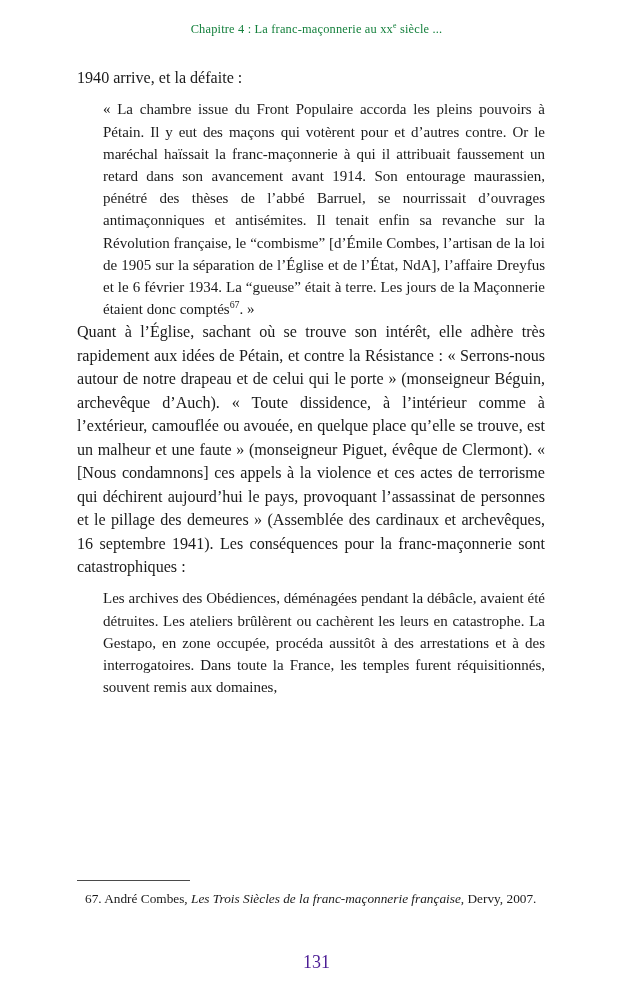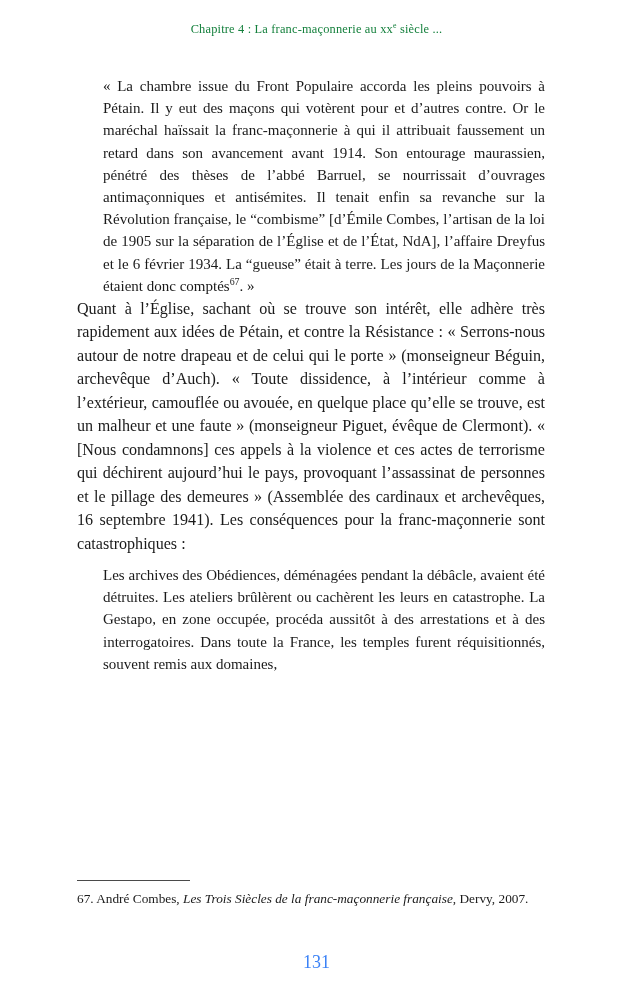--- a/index.html
+++ b/index.html
@@ -97,53 +97,54 @@
     top: 880px;
     width: 468px;
   }
   .footnote-rule {
     width: 113px;
     height: 1.4px;
     background: #4a4a4a;
     margin: 0 0 9px 0;
   }
   .footnote {
-    margin: 0;
+    margin: 8px;
     font-size: 13.3px;
     line-height: 18.6px;
     text-align: justify;
     text-justify: inter-word;
   }
   .footnote .title {
     font-style: italic;
   }
 
   
   .folio {
     position: absolute;
     left: 0;
     top: 952px;
     width: 633px;
     text-align: center;
     font-size: 18px;
-    color: #3b82f6;
+    color: #4c1d95;
   }
 </style>
 </head>
 <body>
 
 <div class="page">
 
   <div class="running-head">
     <span>Chapitre 4 : La franc-maçonnerie au xx</span><span class="sup">e</span><span> siècle ...</span>
   </div>
 
   <div class="text-column">
 
 
+    <p class="body-par">1940 arrive, et la défaite :</p>
 
     <blockquote class="quote">
       <p><span>« La chambre issue du Front Populaire accorda les pleins pouvoirs à Pétain. Il y eut des maçons qui votèrent pour et d’autres contre. Or le maréchal haïssait la franc-maçonnerie à qui il attribuait faussement un retard dans son avancement avant 1914. Son entourage maurassien, pénétré des thèses de l’abbé Barruel, se nourrissait d’ouvrages antimaçonniques et antisémites. Il tenait enfin sa revanche sur la Révolution française, le “combisme” [d’Émile Combes, l’artisan de la loi de 1905 sur la séparation de l’Église et de l’État, NdA], l’affaire Dreyfus et le 6 février 1934. La “gueuse” était à terre. Les jours de la Maçonnerie étaient donc comptés</span><sup class="fn-ref">67</sup><span>. »</span></p>
     </blockquote>
 
     <p class="body-par quote-after">Quant à l’Église, sachant où se trouve son intérêt, elle adhère très rapidement aux idées de Pétain, et contre la Résistance : « Serrons-nous autour de notre drapeau et de celui qui le porte » (monseigneur Béguin, archevêque d’Auch). « Toute dissidence, à l’intérieur comme à l’extérieur, camouflée ou avouée, en quelque place qu’elle se trouve, est un malheur et une faute » (monseigneur Piguet, évêque de Clermont). « [Nous condamnons] ces appels à la violence et ces actes de terrorisme qui déchirent aujourd’hui le pays, provoquant l’assassinat de personnes et le pillage des demeures » (Assemblée des cardinaux et archevêques, 16 septembre 1941). Les conséquences pour la franc-maçonnerie sont catastrophiques :</p>
 
     <blockquote class="quote">
       <p>Les archives des Obédiences, déménagées pendant la débâcle, avaient été détruites. Les ateliers brûlèrent ou cachèrent les leurs en catastrophe. La Gestapo, en zone occupée, procéda aussitôt à des arrestations et à des interrogatoires. Dans toute la France, les temples furent réquisitionnés, souvent remis aux domaines,</p>
     </blockquote>

